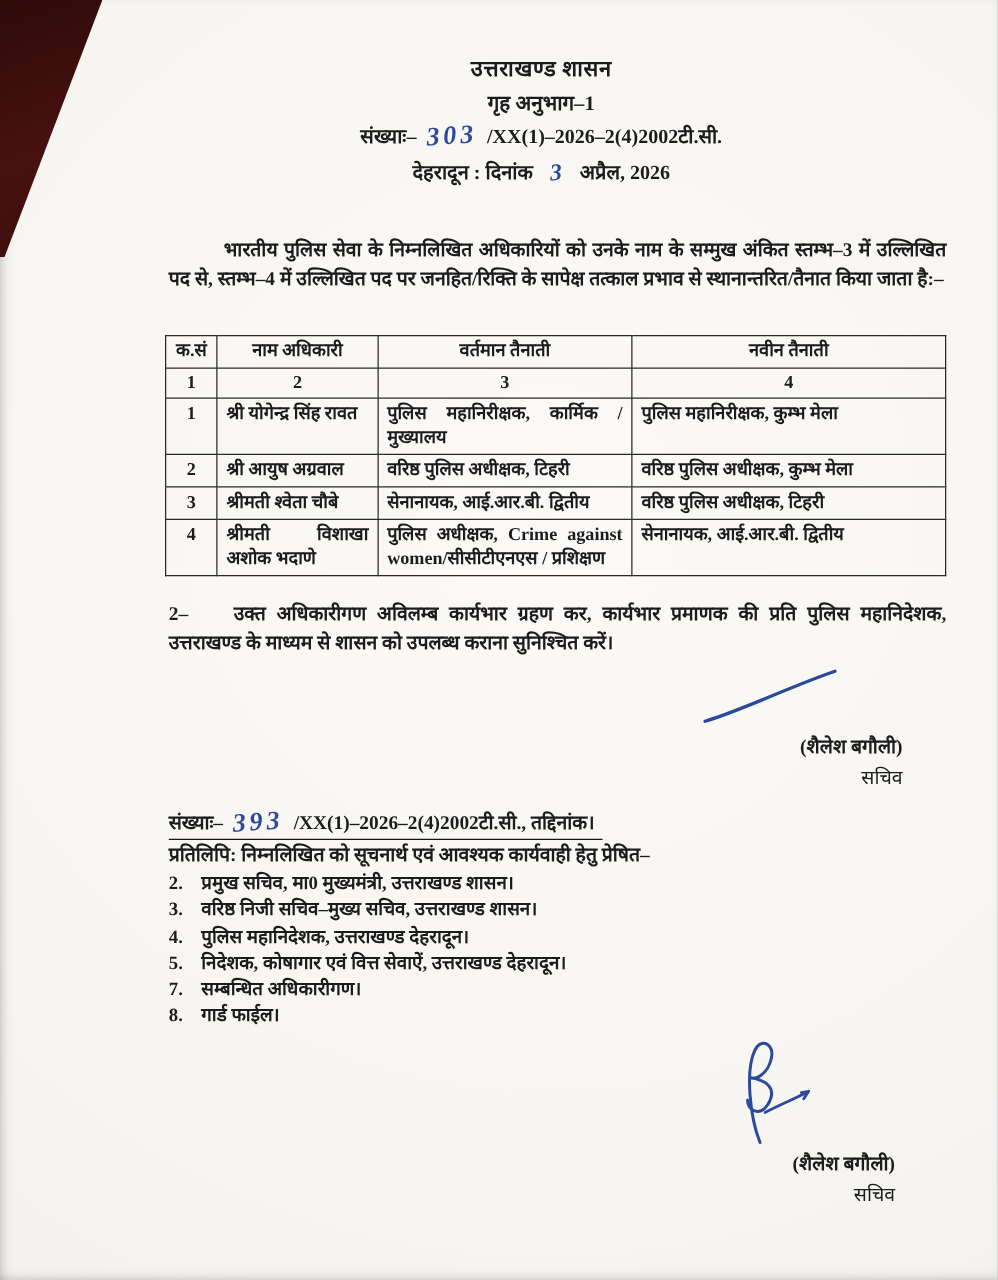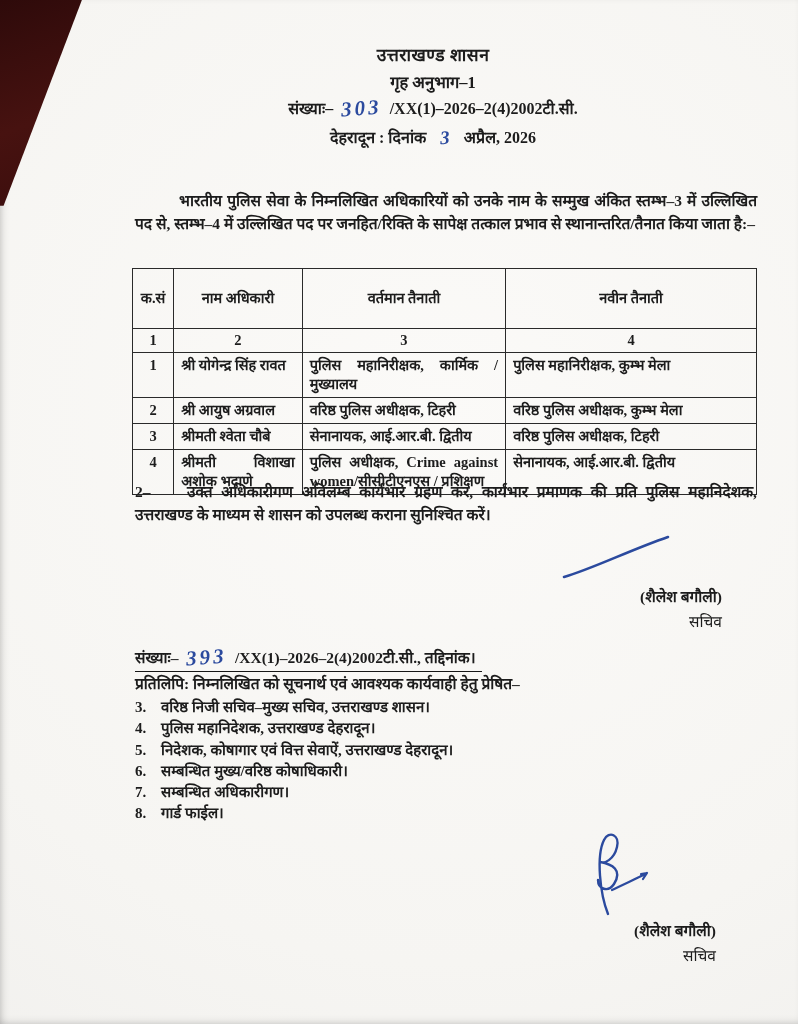--- a/index.html
+++ b/index.html
@@ -41,21 +41,21 @@
   .para1 { top:190px; text-indent:44px; }
   .para2 { top:449px;margin-top:32px; }
   .p2num { display:inline-block; width:52px; text-indent:0; }
   table.order {
     position:absolute; top:268px; left:-3px; width:625px;
     border-collapse:collapse; font-size:14.5px; line-height:19px;
   }
   table.order th, table.order td {
     border:1.6px solid var(--line); padding:3px 7px; vertical-align:top;
   }
-  table.order th { font-weight:700; text-align:center; padding:20px 4px; }
+  table.order th { font-weight:700; text-align:center; padding:3px 4px; }
   td.cnum { text-align:center; }
   tr.colnums td { text-align:center; font-weight:700; padding:2px; }
   td.just { text-align:justify; }
   .sign { position:absolute; width:210px; text-align:right; }
   .sign1 { left:512px; top:532px; }
   .sign2 { left:506px; top:832px; }
   .sign .name { font-size:15.5px; font-weight:700; margin-top:3px; }
   .sign .role { font-size:15.5px; font-weight:400; margin-top:3px; }
   .sign svg { display:block; margin:0 auto; }
   .num2 { top:644px; font-size:15.5px; font-weight:700; }
@@ -136,24 +136,24 @@
 
     <div class="abs num2">
       <span class="ul">
         <span>संख्याः–</span><span class="hw">393</span><span>/XX(1)–2026–2(4)2002टी.सी., तद्दिनांक।</span>
       </span>
     </div>
 
     <div class="abs copy-head">प्रतिलिपि: निम्नलिखित को सूचनार्थ एवं आवश्यक कार्यवाही हेतु प्रेषित–</div>
 
     <div class="abs copy-list">
+      <div class="copy-item"><span class="n">2.</span><span>प्रमुख सचिव, मा0 मुख्यमंत्री, उत्तराखण्ड शासन।</span></div>
       <div class="copy-item"><span class="n">3.</span><span>वरिष्ठ निजी सचिव–मुख्य सचिव, उत्तराखण्ड शासन।</span></div>
       <div class="copy-item"><span class="n">4.</span><span>पुलिस महानिदेशक, उत्तराखण्ड देहरादून।</span></div>
       <div class="copy-item"><span class="n">5.</span><span>निदेशक, कोषागार एवं वित्त सेवाऐं, उत्तराखण्ड देहरादून।</span></div>
-      <div class="copy-item"><span class="n">6.</span><span>सम्बन्धित मुख्य/वरिष्ठ कोषाधिकारी।</span></div>
       <div class="copy-item"><span class="n">7.</span><span>सम्बन्धित अधिकारीगण।</span></div>
       <div class="copy-item"><span class="n">8.</span><span>गार्ड फाईल।</span></div>
     </div>
 
   </div>
 
   <div class="sign sign1">
     <svg width="130" height="50" viewBox="0 0 130 50">
       <path d="M12 45 C 40 37, 78 18, 116 5" fill="none" stroke="#2b4a9e" stroke-width="2.6" stroke-linecap="round"></path>
     </svg>

